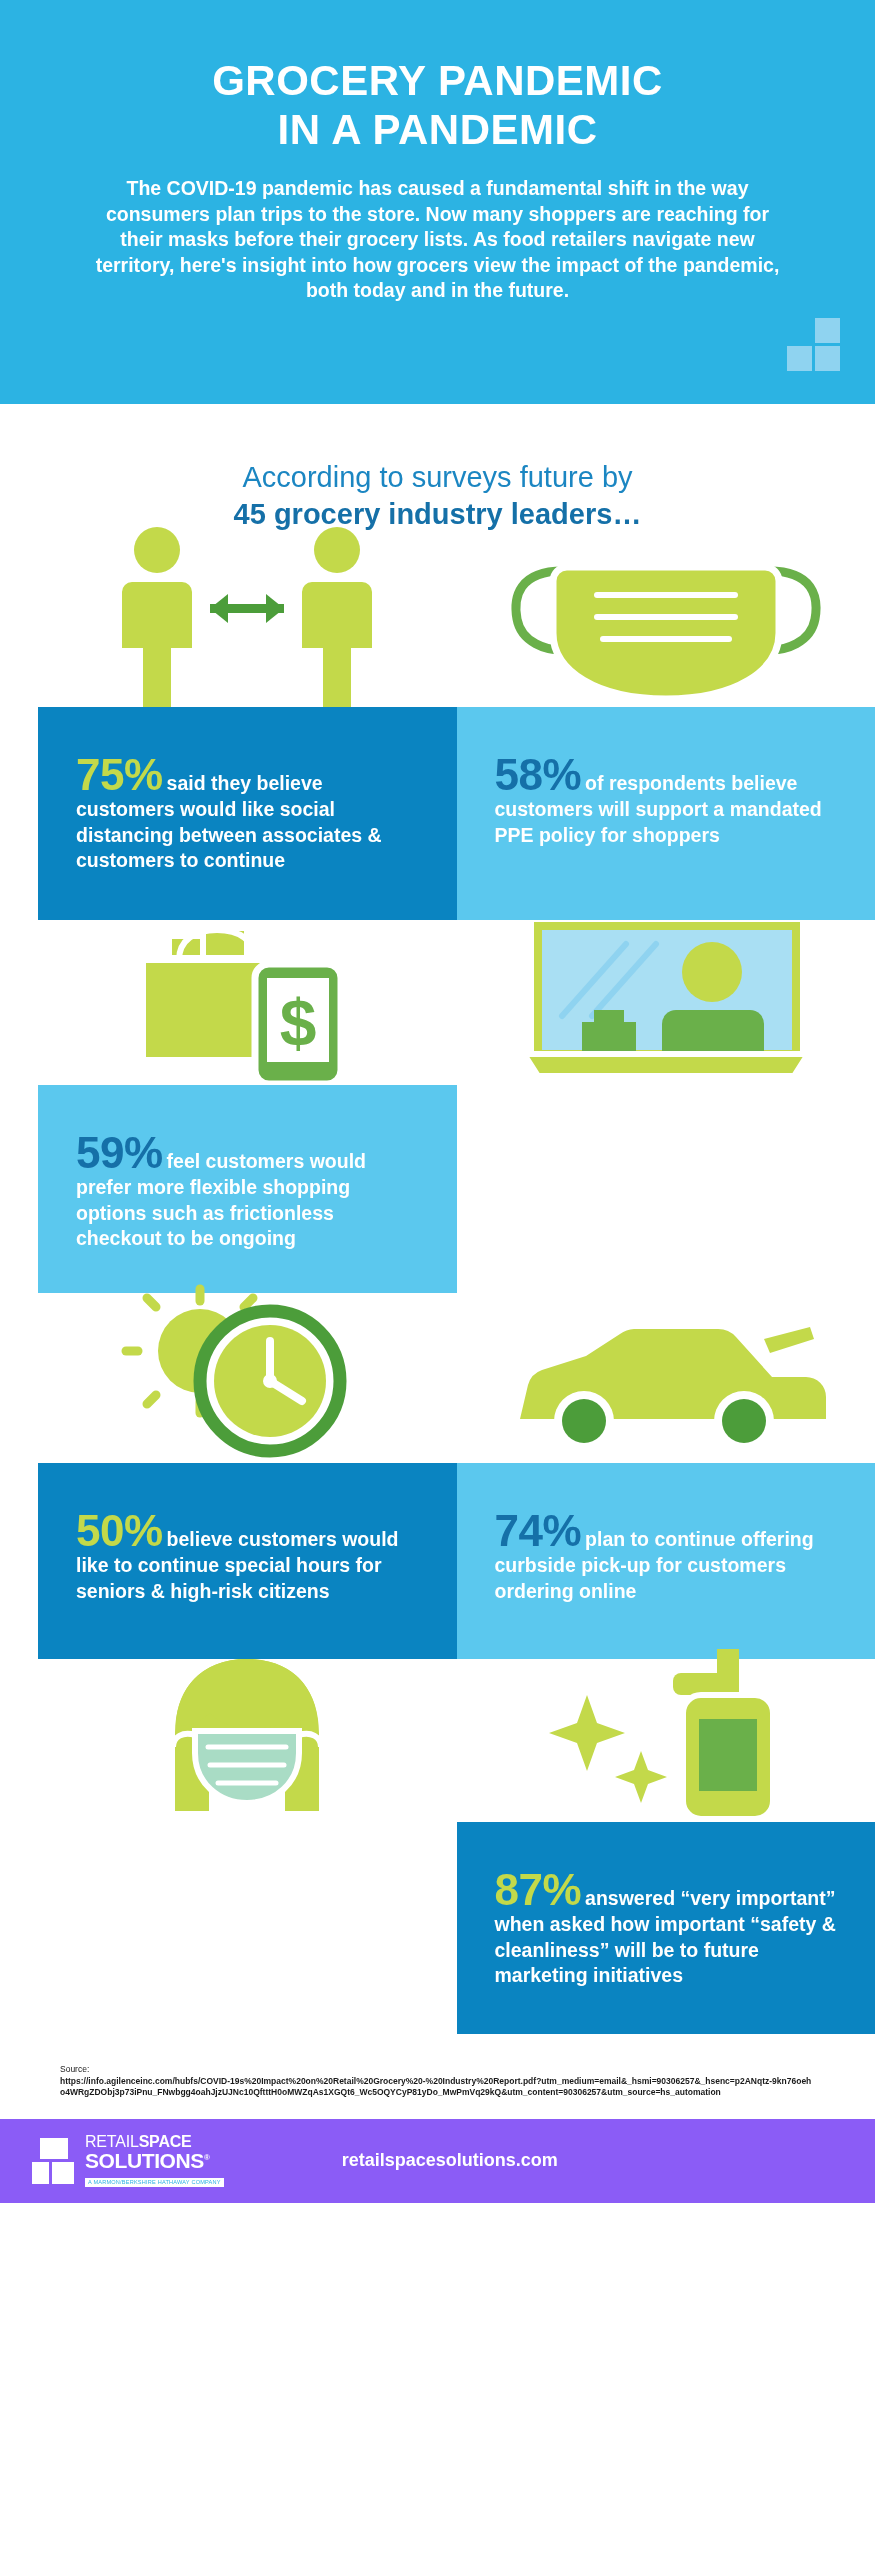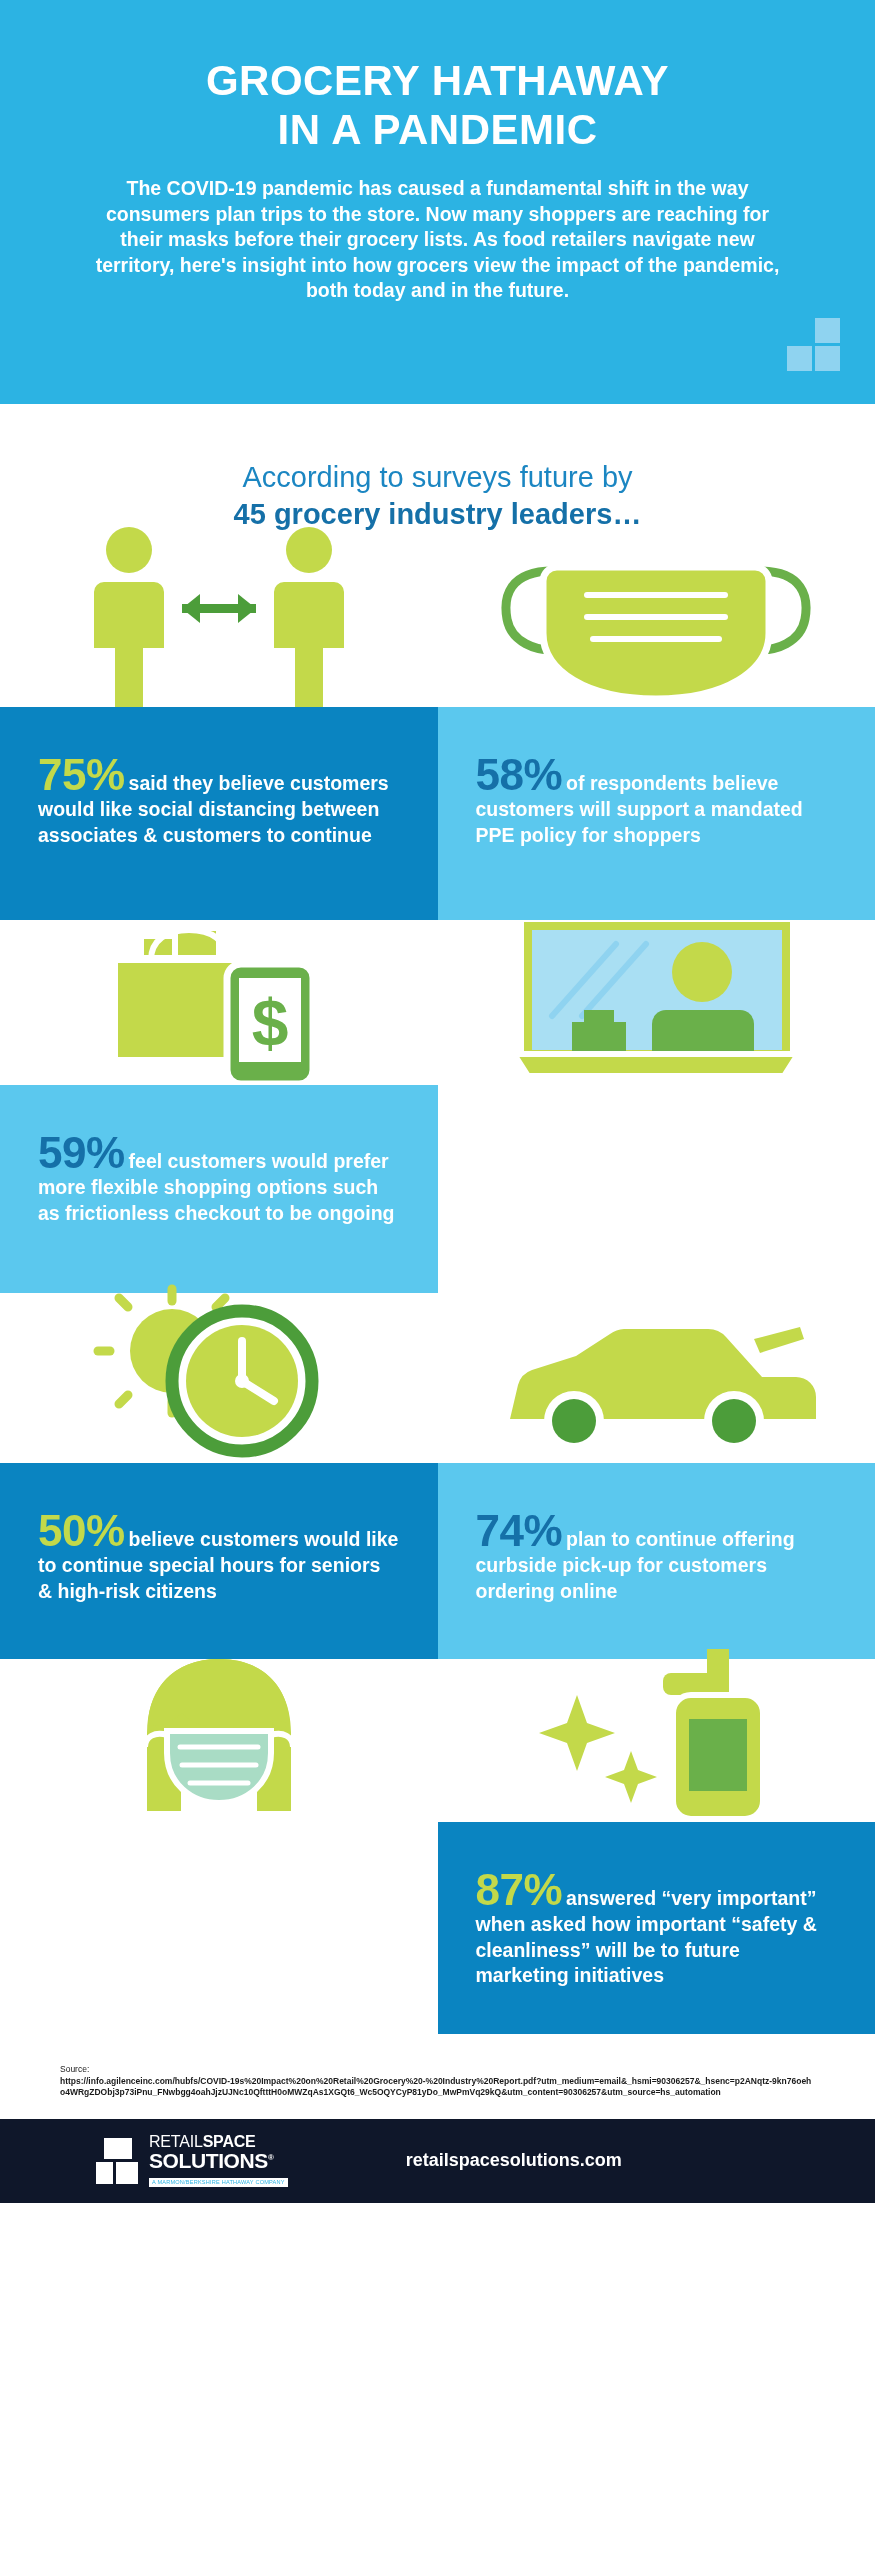--- a/index.html
+++ b/index.html
@@ -72,21 +72,21 @@
   }
   .subhead .l2 {
     color: #1570a8;
     font-size: 29px;
     line-height: 37px;
     font-weight: bold;
   }
 
   
   .grid { width: 875px; }
-  .row { display: flex; width: 875px; }
+  .row { display: flex; width: 875px; padding-left: 38px; }
   .cell {
     width: 437.5px;
     position: relative;
     display: flex;
     flex-direction: column;
   }
   .art {
     position: relative;
     width: 100%;
     background: #ffffff;
@@ -132,25 +132,25 @@
     line-height: 11.5px;
     color: #1a1a1a;
     word-break: break-all;
     font-family: "Liberation Sans", sans-serif;
   }
   .source .lbl { display: block; font-weight: 400; }
   .source .url { display: block; font-weight: bold; }
 
   
   .footer {
-    background: #0f172a;
+    background: #8b5cf6;
     height: 84px;
     display: flex;
     align-items: center;
-    padding-left: 96px;
+    padding-left: 32px;
   }
   .logo { display: flex; align-items: center; }
   .logo-mark {
     position: relative;
     width: 46px; height: 46px;
     margin-right: 7px;
   }
   .logo-mark i {
     position: absolute; display: block; background: #ffffff;
   }
@@ -175,21 +175,21 @@
     font-weight: bold;
   }
 </style>
 </head>
 <body>
 
 <div class="page">
 
   <div class="header">
     <h1 class="header-title">
-      <span>GROCERY HATHAWAY</span><br>
+      <span>GROCERY PANDEMIC</span><br>
       <span>IN A PANDEMIC</span>
     </h1>
     <p class="header-intro">The COVID-19 pandemic has caused a fundamental shift in the way consumers plan trips to the store. Now many shoppers are reaching for their masks before their grocery lists. As food retailers navigate new territory, here's insight into how grocers view the impact of the pandemic, both today and in the future.</p>
     <div class="deco-squares">
       <i class="s1"></i>
         <i class="s2"></i>
         <i class="s3"></i>
     </div>
   </div>
 

